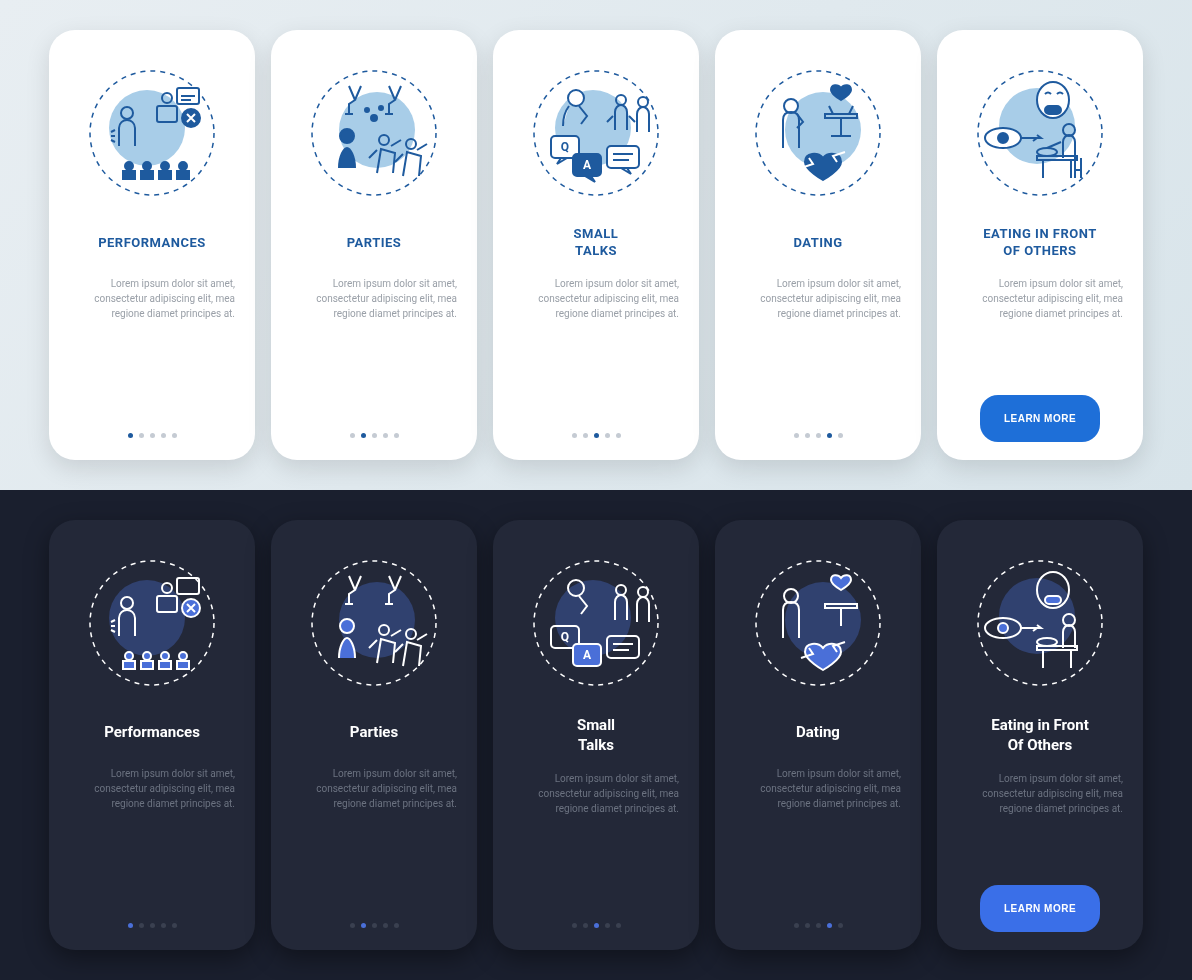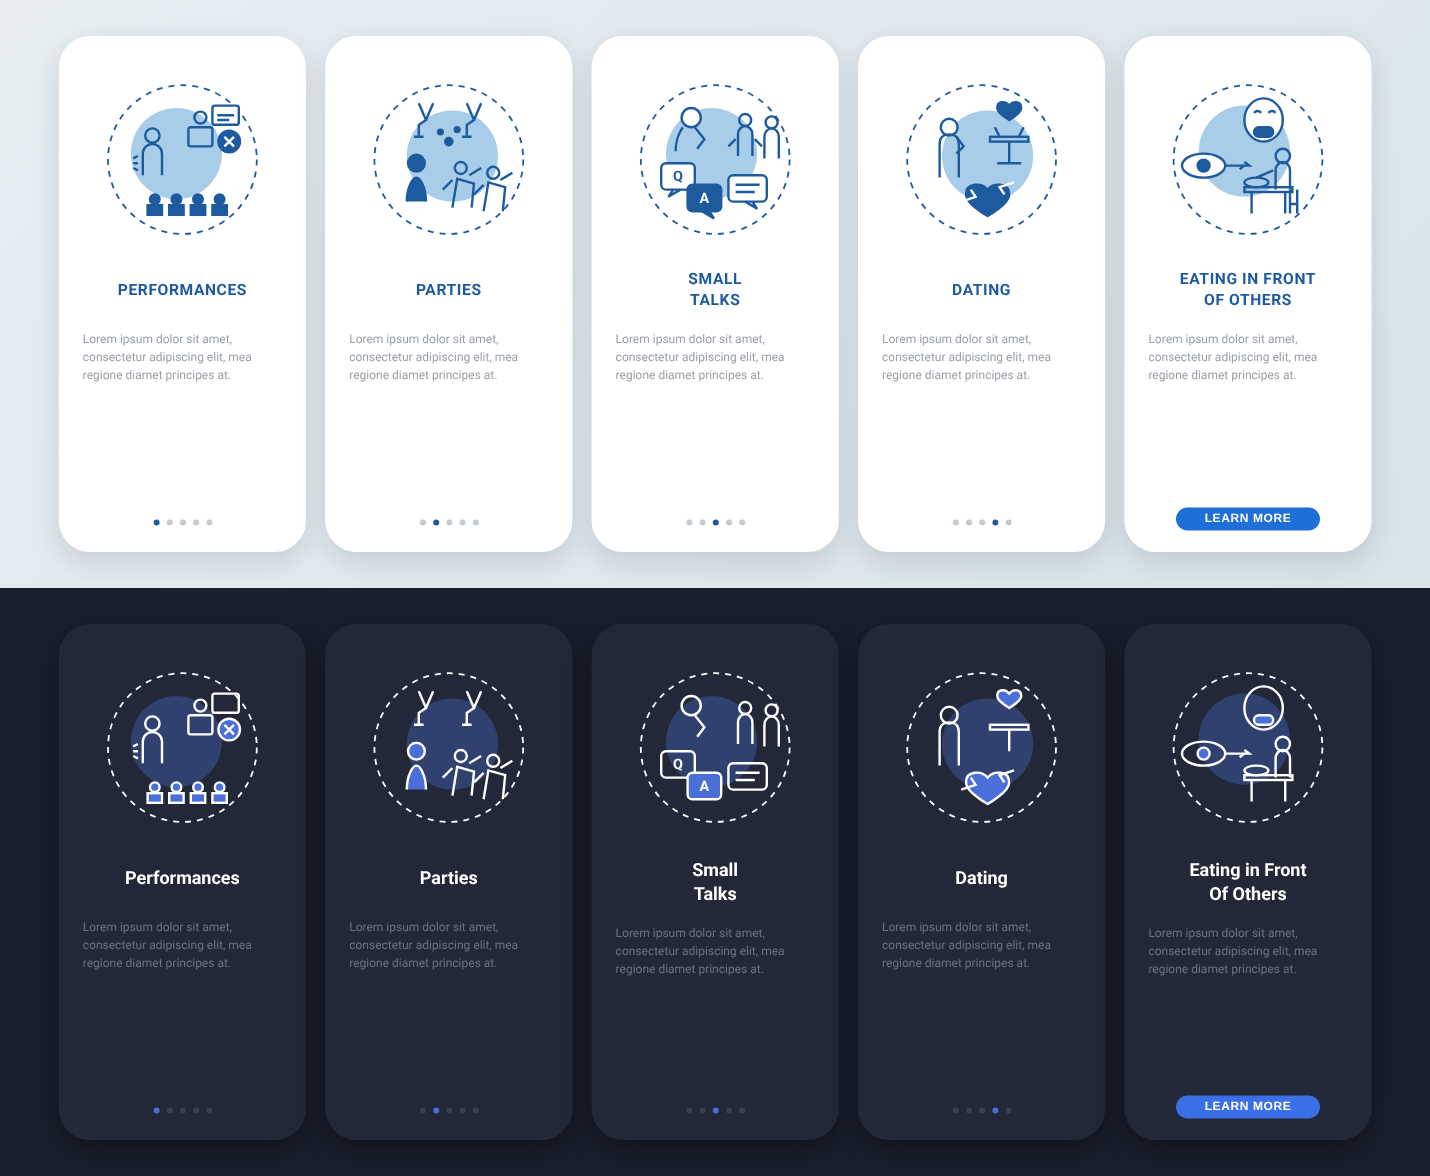--- a/index.html
+++ b/index.html
@@ -64,21 +64,21 @@
     display: flex;
     align-items: center;
     justify-content: center;
     white-space: pre-line;
   }
   .light .card-title { color: #1e5a9e; text-transform: uppercase; }
   .dark .card-title { color: #ffffff; font-size: 15px; letter-spacing: 0; }
   .card-desc {
     font-size: 10px;
     line-height: 1.5;
-    text-align: left;
+    text-align: right;
     padding: 0 6px;
   }
   .light .card-desc { color: #9aa0a8; }
   .dark .card-desc { color: #6b7280; }
   .dots {
     display: flex;
     gap: 6px;
     position: absolute;
     bottom: 22px;
   }
@@ -87,21 +87,21 @@
     height: 5px;
     border-radius: 50%;
   }
   .light .dot { background: #c5cbd3; }
   .light .dot.active { background: #1e5a9e; }
   .dark .dot { background: #3a4050; }
   .dark .dot.active { background: #4a6fd8; }
   .cta-button {
     position: absolute;
     bottom: 18px;
-    padding: 4px 24px;
+    padding: 18px 24px;
     border-radius: 18px;
     border: none;
     font-size: 10px;
     font-weight: 700;
     letter-spacing: 0.5px;
     color: #fff;
     cursor: pointer;
   }
   .light .cta-button { background: #1e6fd8; }
   .dark .cta-button { background: #3a6fe8; }

